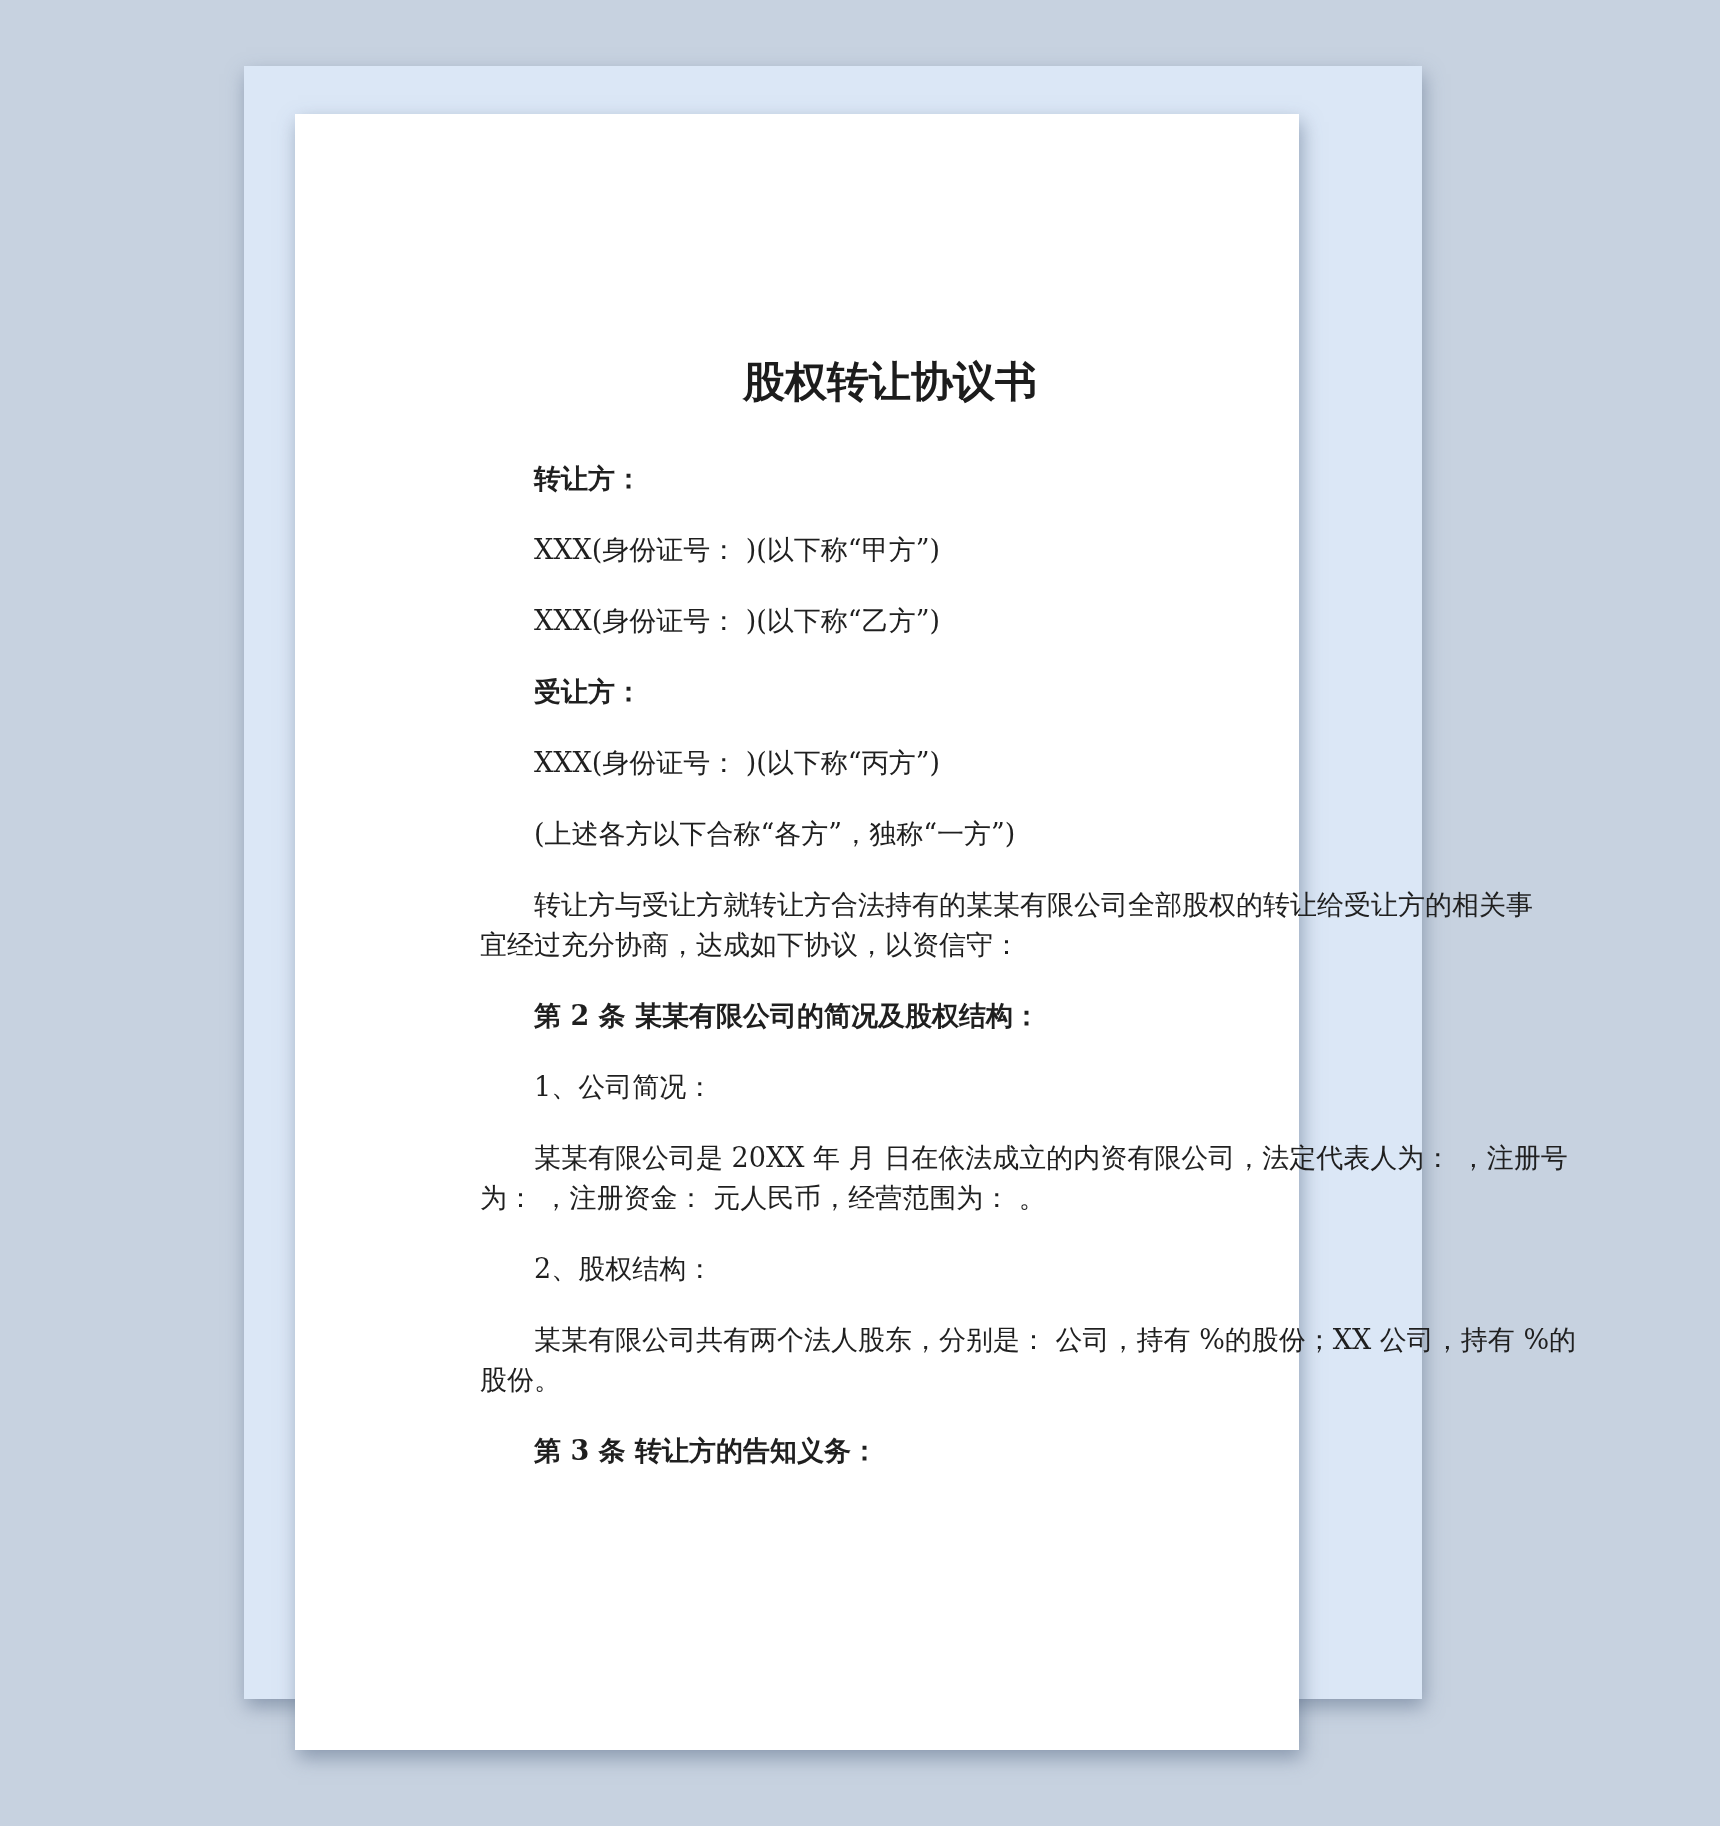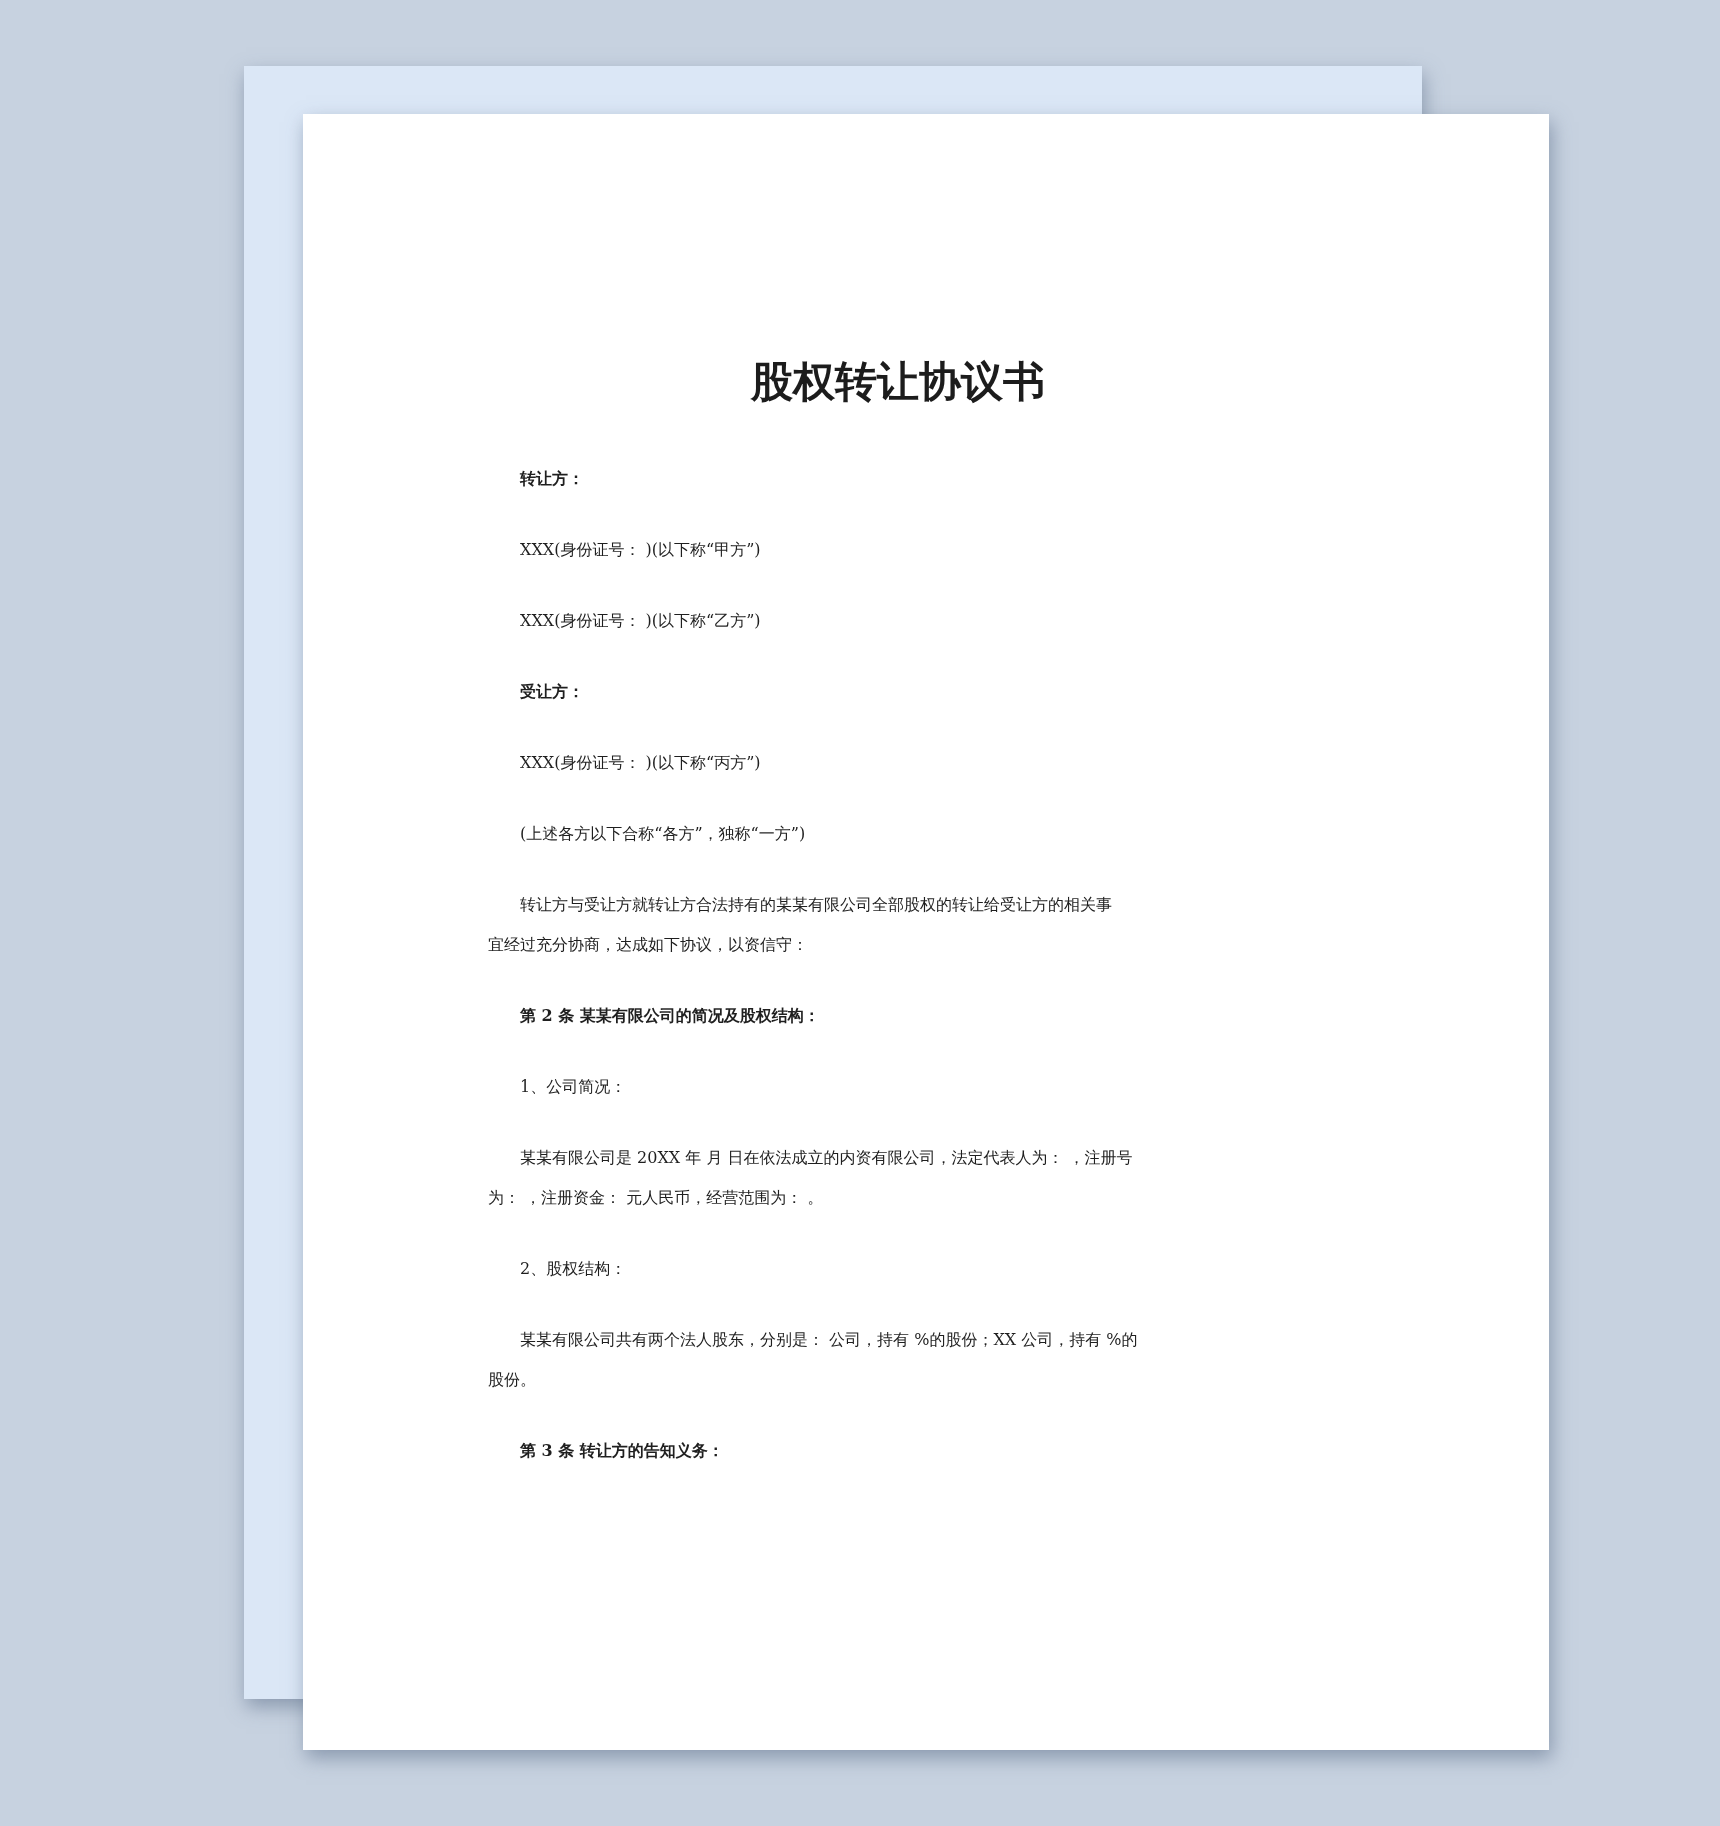--- a/index.html
+++ b/index.html
@@ -19,23 +19,23 @@
     left: 244px;
     top: 66px;
     width: 1178px;
     height: 1633px;
     background: #dbe7f6;
     box-shadow: 2px 8px 18px rgba(90, 108, 135, 0.55);
     z-index: 1;
   }
   .doc-page {
     position: absolute;
-    left: 303px;
+    left: 295px;
     top: 114px;
-    width: 1246px;
+    width: 1004px;
     height: 1636px;
     background: #ffffff;
     box-shadow: 3px 8px 18px rgba(90, 108, 135, 0.55);
     z-index: 2;
     box-sizing: border-box;
     padding: 0 173px 0 185px;
   }
   .doc-title {
     margin-top: 244px;
     margin-bottom: 53px;
@@ -43,21 +43,21 @@
     text-align: center;
     font-size: 42px;
     line-height: 48px;
     font-weight: bold;
     color: #1c1c1c;
     white-space: nowrap;
   }
   .doc-body {
     width: 820px;
     color: #1f1f1f;
-    font-size: 16px;
+    font-size: 27px;
   }
   .para {
     margin: 0 0 31px 0;
   }
   .para .line {
     line-height: 40px;
     white-space: nowrap;
   }
   .para .line.first {
     text-indent: 2em;

